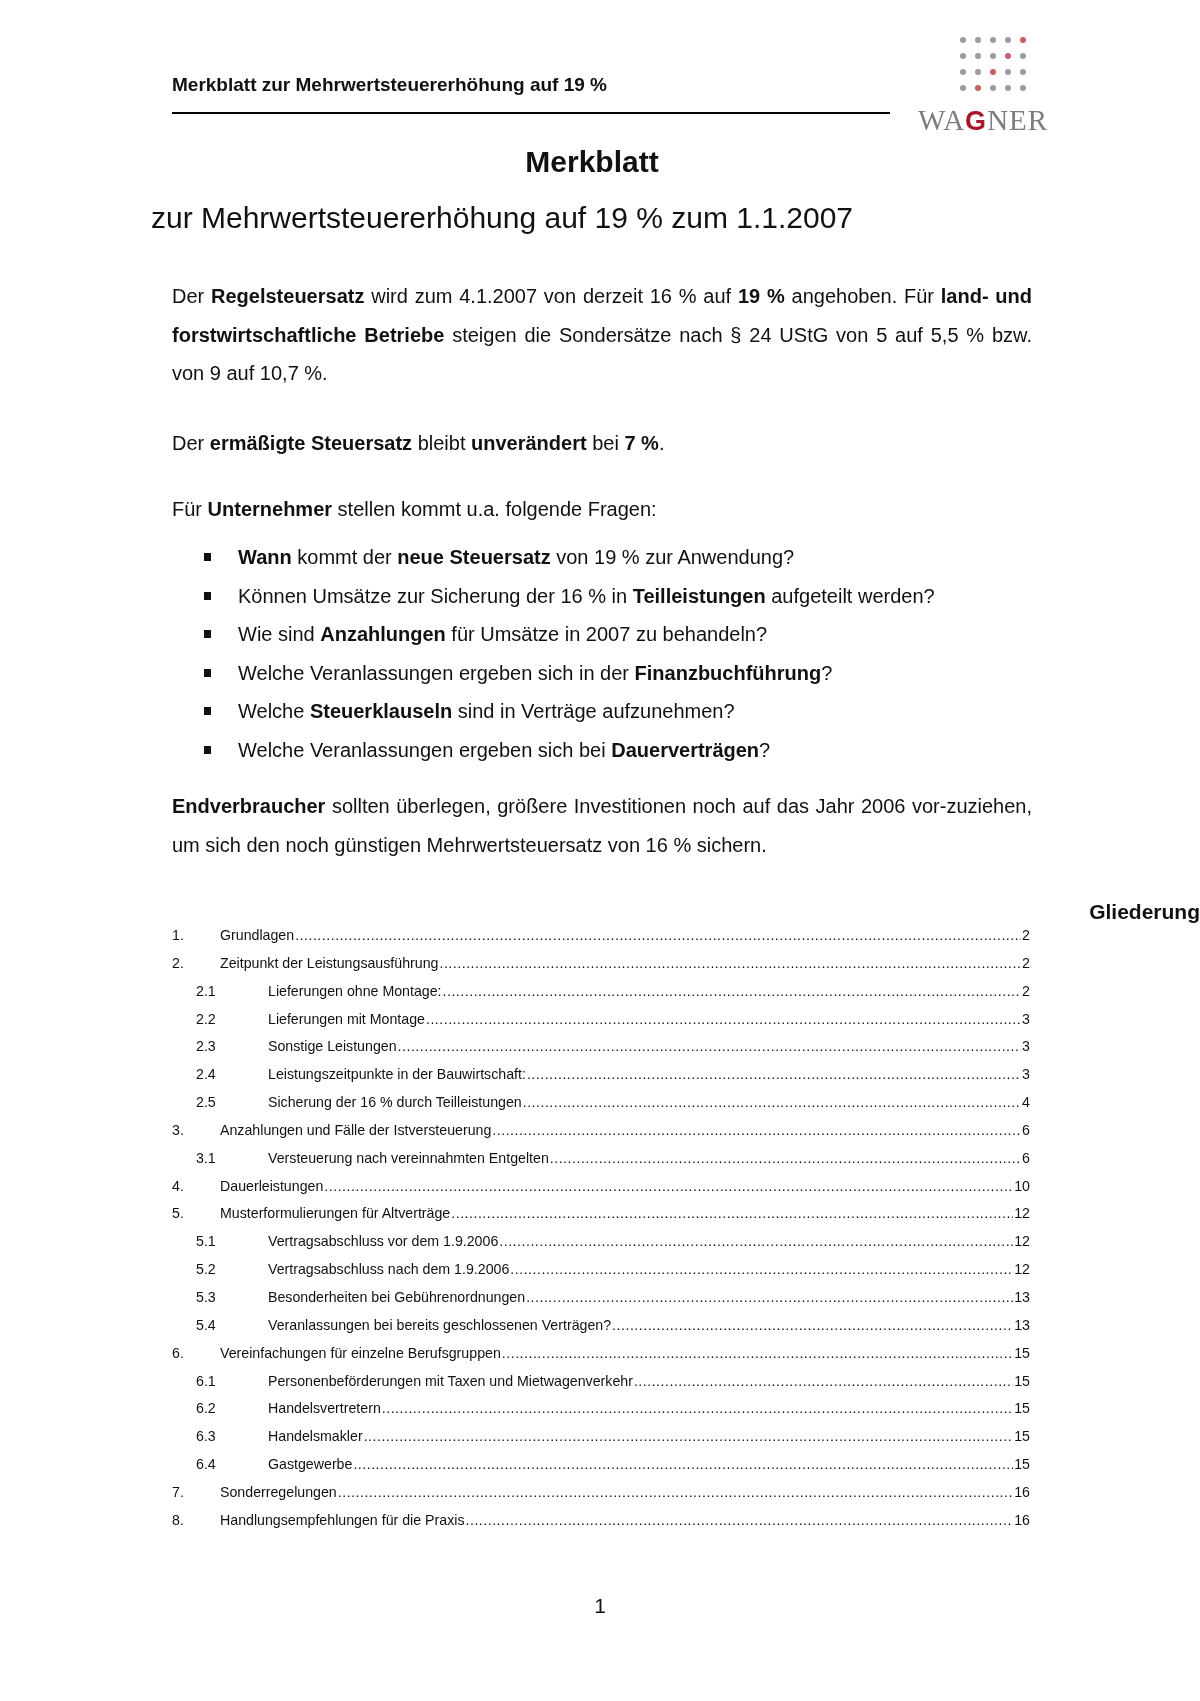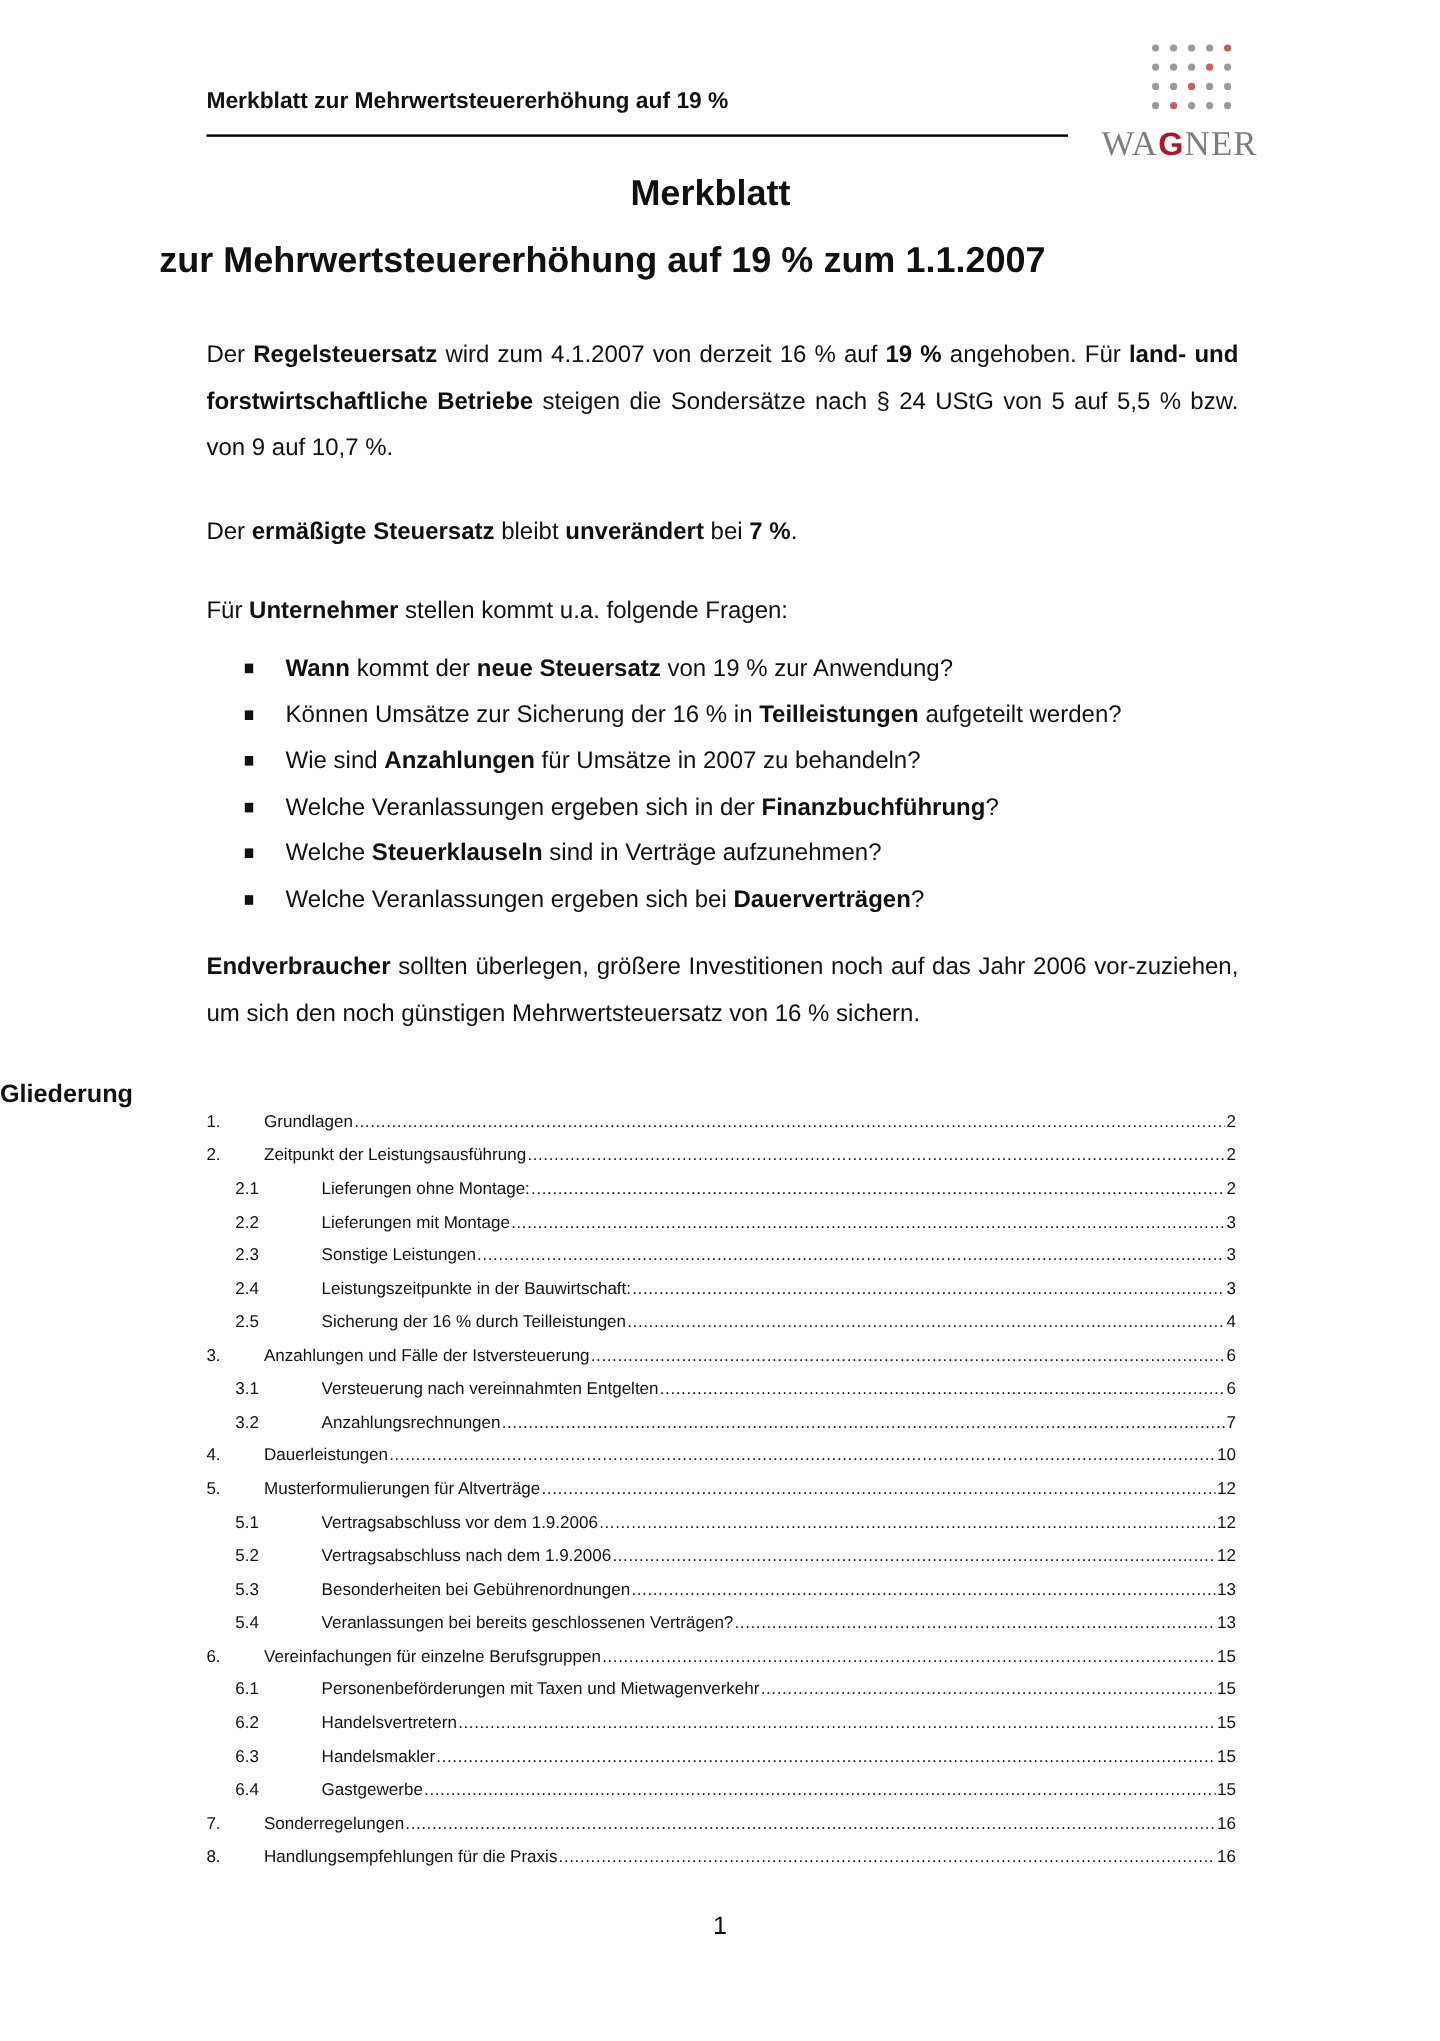--- a/index.html
+++ b/index.html
@@ -15,35 +15,35 @@
   .dot-row { display: flex; gap: 9px; height: 8px; margin-bottom: 8px; }
   .dot { width: 6px; height: 6px; border-radius: 50%; background: #9a9a9a; margin-top: 1px; }
   .dot.red { background: #c9605f; }
   .wordmark { position: absolute; left: 12px; top: 68px; font-family: "Liberation Serif", serif;
               font-size: 29px; letter-spacing: 1px; color: #7d7d7d; white-space: nowrap; }
   .wordmark .g { color: #a8182c; font-family: "Liberation Sans", sans-serif; font-weight: bold; font-size: 27px; }
 
   .title1 { position: absolute; left: 0; width: 1184px; top: 144px; text-align: center;
             font-size: 30px; font-weight: bold; line-height: 36px; }
   .title2 { position: absolute; left: 0; width: 1004px; top: 200px; text-align: center;
-            font-size: 30px; font-weight: bold; line-height: 36px; }
+            font-size: 30px; font-weight: normal; line-height: 36px; }
 
   .para { position: absolute; left: 172px; width: 860px; font-size: 20px; line-height: 38.5px;
           text-align: justify; }
   .para b { font-weight: bold; }
   #p1 { top: 277px; text-align-last: left; }
   #p2 { top: 424px; }
   #p3 { top: 490px; }
   .bullets { position: absolute; left: 172px; top: 526px; margin: 12px; padding: 0; list-style: none;
              font-size: 20px; line-height: 38.5px; }
   .bullets li { position: relative; padding-left: 54px; }
   .bullets li .sq { position: absolute; left: 20px; top: 15px; width: 7px; height: 8px; background: #111; }
   #p4 { top: 787px; }
 
-  .toc-heading { position: absolute; left: 0; width: 1200px; top: 900px; text-align: left;
+  .toc-heading { position: absolute; left: 0; width: 1200px; top: 900px; text-align: right;
                  font-size: 21px; font-weight: bold; line-height: 24px; }
   .toc { position: absolute; left: 172px; top: 922px; width: 858px; font-size: 14.2px; }
   .toc-row { display: flex; align-items: baseline; height: 27.85px; line-height: 27.85px; white-space: nowrap; }
   .toc-num { flex: 0 0 auto; }
   .toc-row.l1 .toc-num { width: 48px; }
   .toc-row.l2 .toc-num { width: 72px; padding-left: 24px; }
   .toc-text { flex: 0 0 auto; }
   .toc-leader { flex: 1 1 auto; overflow: hidden; margin: 0 1px; }
   .toc-leader::after { content: "..........................................................................................................................................................................................................................................."; letter-spacing: 0.5px; }
   .toc-page { flex: 0 0 auto; }
@@ -159,26 +159,20 @@
       <span class="toc-text">Anzahlungen und Fälle der Istversteuerung</span>
       <span class="toc-leader"></span>
       <span class="toc-page">6</span>
     </div>
     <div class="toc-row l2">
       <span class="toc-num">3.1</span>
       <span class="toc-text">Versteuerung nach vereinnahmten Entgelten</span>
       <span class="toc-leader"></span>
       <span class="toc-page">6</span>
     </div>
-    <div class="toc-row l2">
-      <span class="toc-num">3.2</span>
-      <span class="toc-text">Anzahlungsrechnungen</span>
-      <span class="toc-leader"></span>
-      <span class="toc-page">7</span>
-    </div>
     <div class="toc-row l1">
       <span class="toc-num">4.</span>
       <span class="toc-text">Dauerleistungen</span>
       <span class="toc-leader"></span>
       <span class="toc-page">10</span>
     </div>
     <div class="toc-row l1">
       <span class="toc-num">5.</span>
       <span class="toc-text">Musterformulierungen für Altverträge</span>
       <span class="toc-leader"></span>

